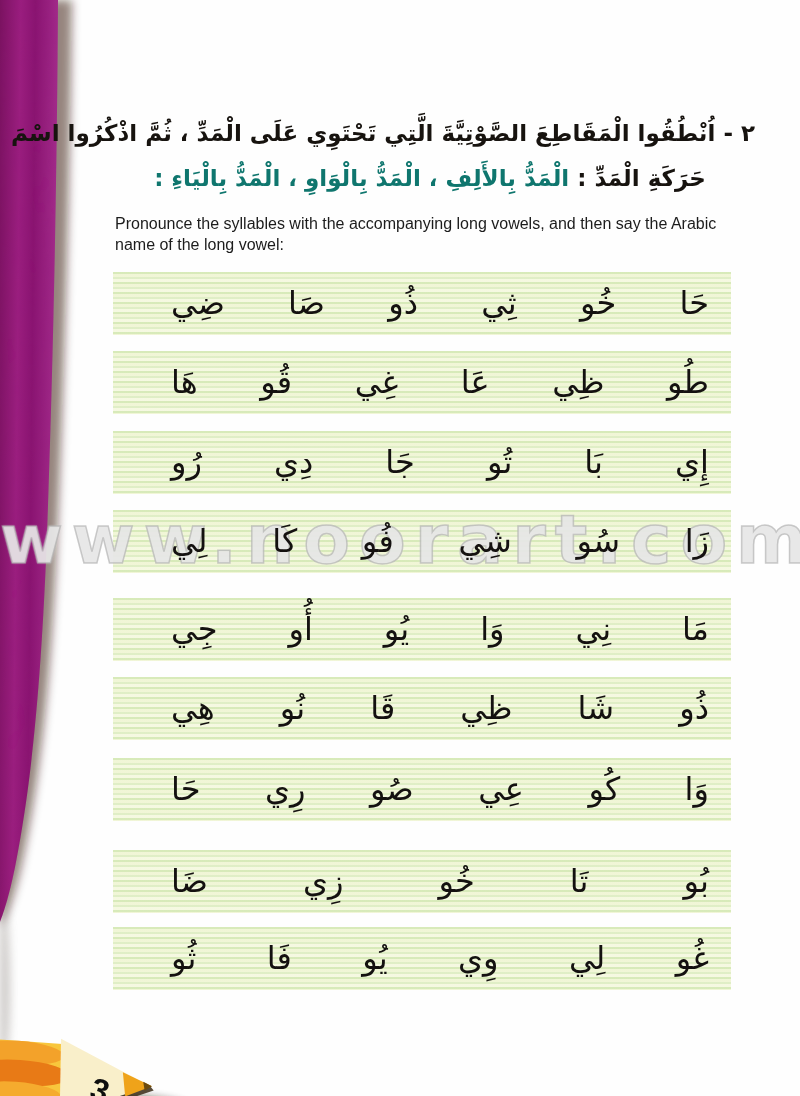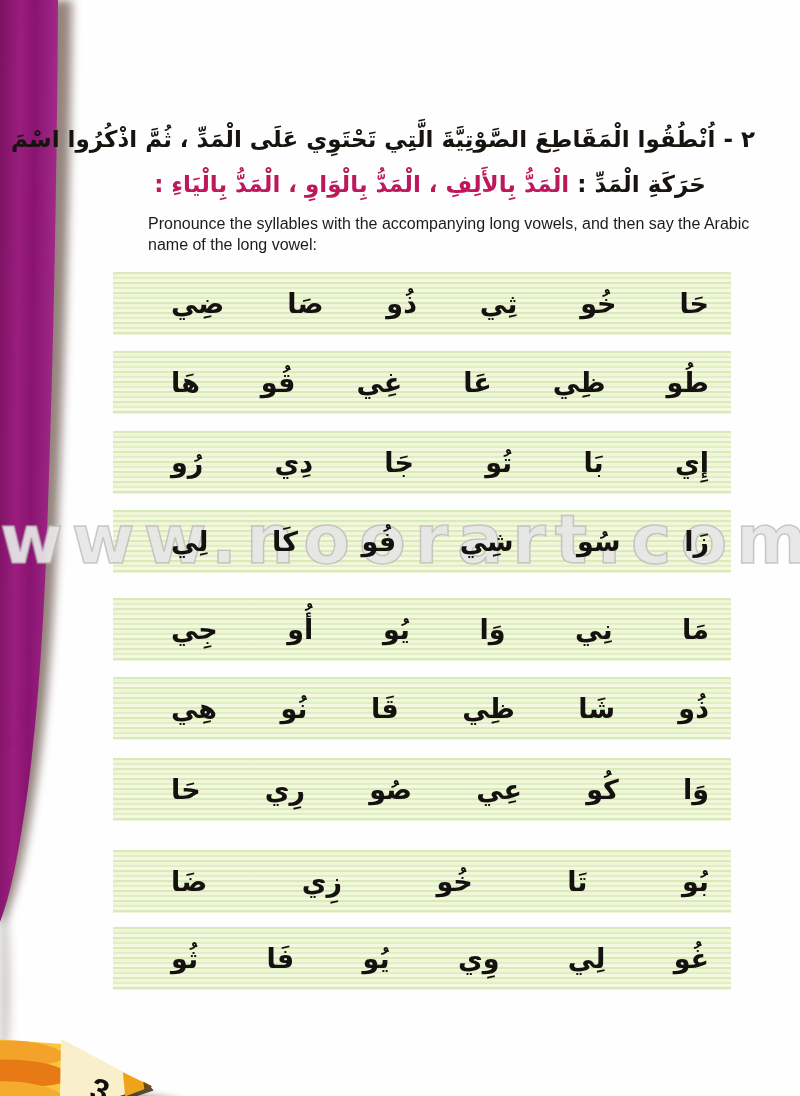--- a/index.html
+++ b/index.html
@@ -4,48 +4,48 @@
 <style>
   html,body{margin:0;padding:0;background:#ffffff;}
   #stage{
     position:relative;width:800px;height:1096px;overflow:hidden;
     background:#fefefe;font-family:"DejaVu Sans",sans-serif;
   }
   
   #cover-svg{position:absolute;left:0;top:0;z-index:1;}
   
   .heading{
-    position:absolute;left:105px;top:117px;width:650px;z-index:4;
+    position:absolute;left:105px;top:111px;width:650px;z-index:4;
     direction:rtl;text-align:center;line-height:45px;
     font-size:23px;font-weight:700;color:#17130f;white-space:nowrap;
   }
-  .heading .red{color:#be185d;}
+  .heading .red{color:#0f766e;}
   .heading .num{letter-spacing:1px;}
   
   .english{
     position:absolute;left:115px;top:213px;width:614px;z-index:4;
     font-family:"Liberation Sans",sans-serif;
-    font-size:16px;line-height:21px;color:#1c1c1c;margin-left:33px;
+    font-size:16px;line-height:21px;color:#1c1c1c;
   }
   
   .band{
     position:absolute;left:113px;width:618px;height:63px;
     display:flex;flex-direction:row-reverse;justify-content:space-between;
     align-items:center;padding:0 22px 0 58px;box-sizing:border-box;
     background:
       repeating-linear-gradient(to bottom,
         rgba(213,233,182,0.85) 0px, rgba(213,233,182,0.85) 2px,
         rgba(241,246,215,0.95) 2px, rgba(241,246,215,0.95) 5px,
         rgba(223,238,197,0.9) 5px, rgba(223,238,197,0.9) 7px,
         rgba(246,249,226,0.95) 7px, rgba(246,249,226,0.95) 10px),
       #e7f1cf;
   }
   .syl{
     position:relative;z-index:6;
-    font-size:27px;font-weight:700;color:#141110;line-height:63px;
+    font-size:32px;font-weight:400;color:#141110;line-height:63px;
   }
   
   .watermark{
     position:absolute;left:0px;top:495px;width:800px;z-index:3;
     font-size:68px;line-height:90px;letter-spacing:9px;white-space:nowrap;
     color:rgba(219,219,219,0.65);
     -webkit-text-stroke:1.5px rgba(164,164,164,0.55);
     text-shadow:0 0 2px rgba(255,255,255,0.8);
     font-weight:bold;
   }

